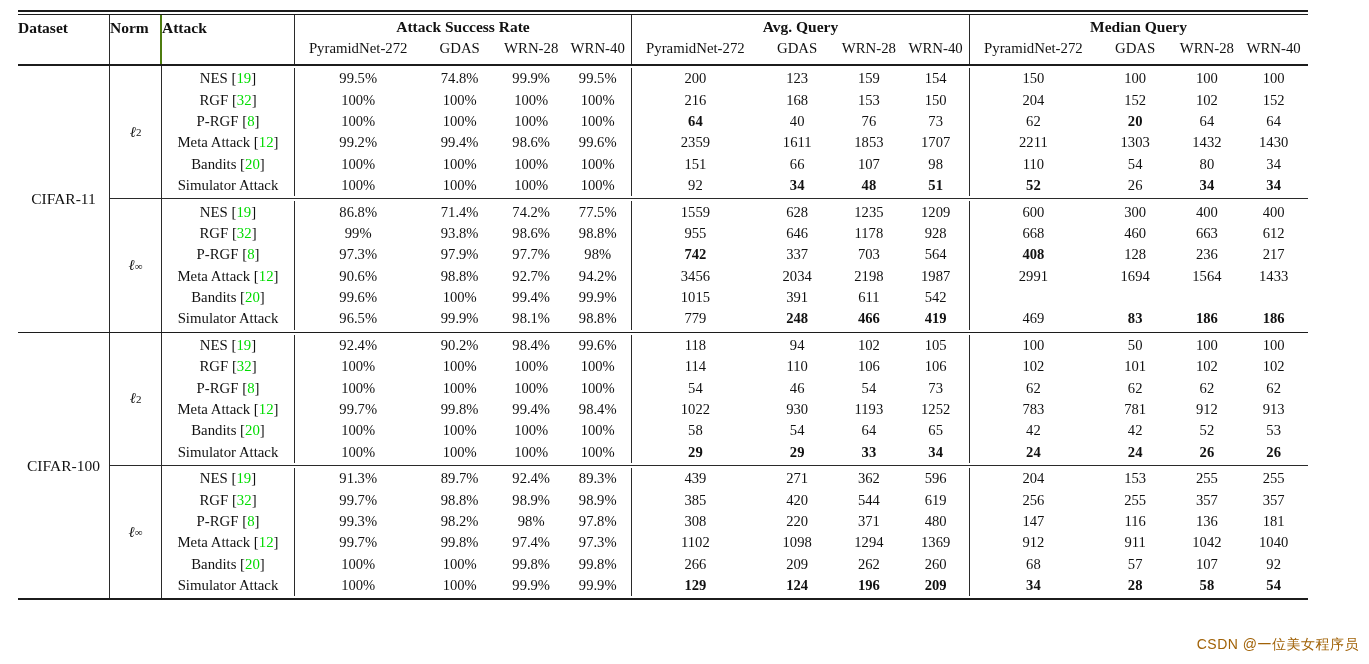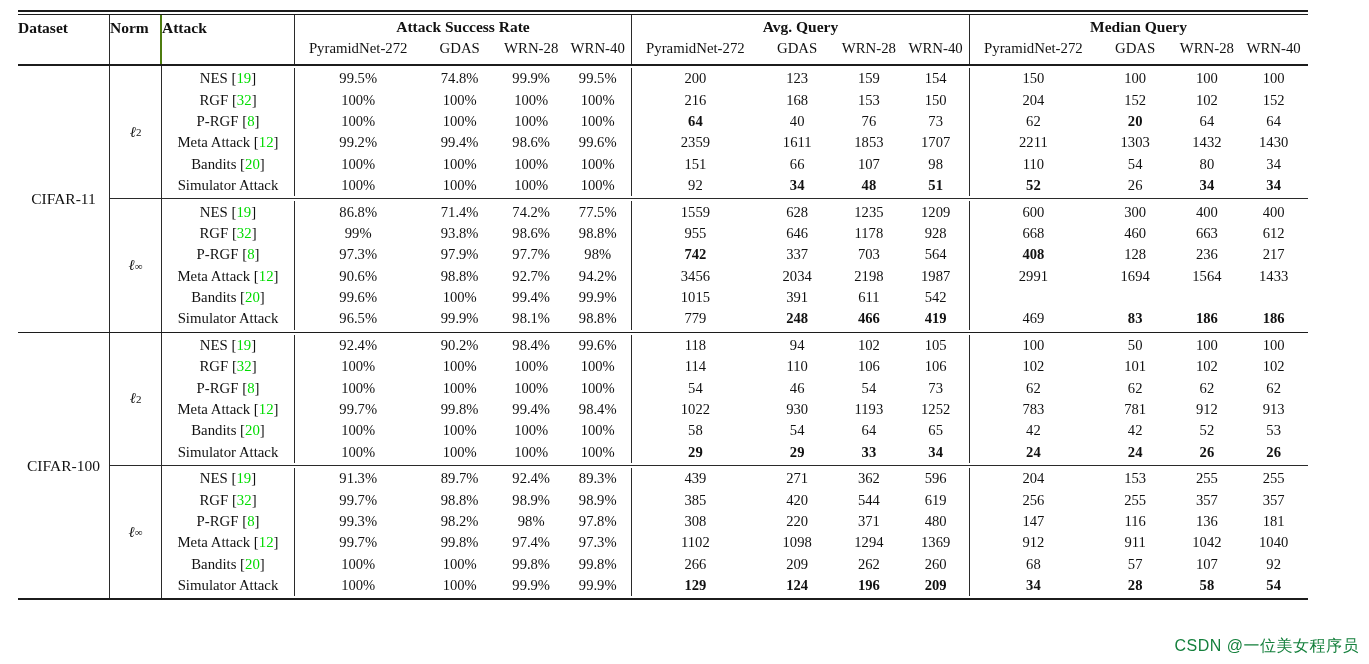--- a/index.html
+++ b/index.html
@@ -39,21 +39,21 @@
   .row { display:flex; height:21.4px; }
   .attack-cell { width:133px; border-right:1px solid #2a2a2a; display:flex; align-items:center;
                  justify-content:center; font-size:14.8px; white-space:pre; }
   .grp { display:grid; grid-template-columns:1.9fr 1.15fr 1fr 1fr; align-items:center;
          text-align:center; font-size:14.6px; width:337px; border-right:1px solid #2a2a2a; }
   .grp.g1 { width:338px; }
   .grp.g2 { width:337px; border-right:none; }
   .b { font-weight:bold; }
 
   .watermark { position:absolute; right:10px; top:636px; font-family:"Liberation Sans", sans-serif;
-               font-size:16px; color:#15803d; letter-spacing:0.5px; }
+               font-size:14px; color:#a16207; letter-spacing:0.5px; }
 </style>
 </head>
 <body>
 
 <div class="paper-table">
   <div class="toprule"></div>
 
   <div class="thead">
     <div class="hcell c-dataset">
       <span>Dataset</span>

